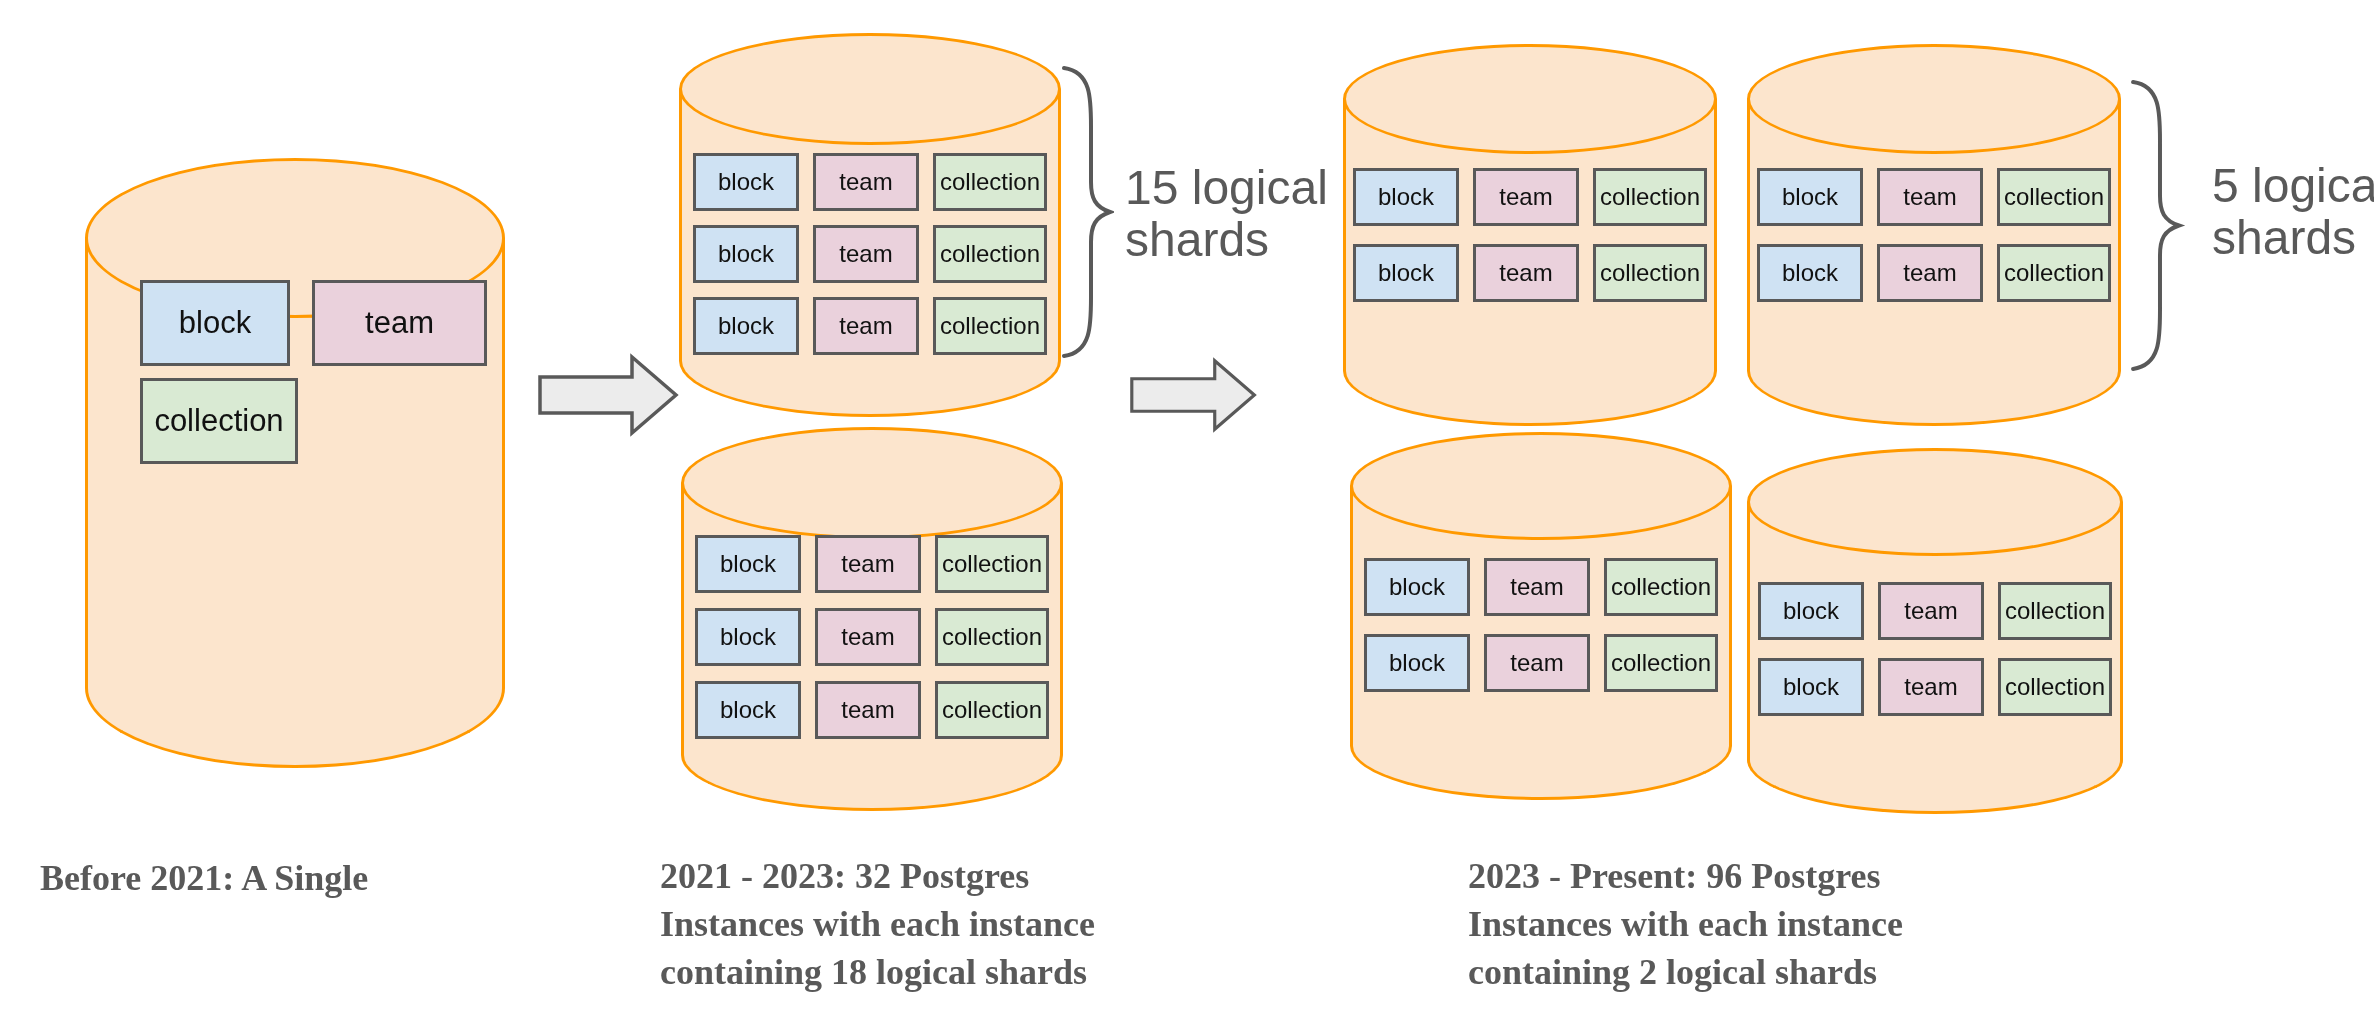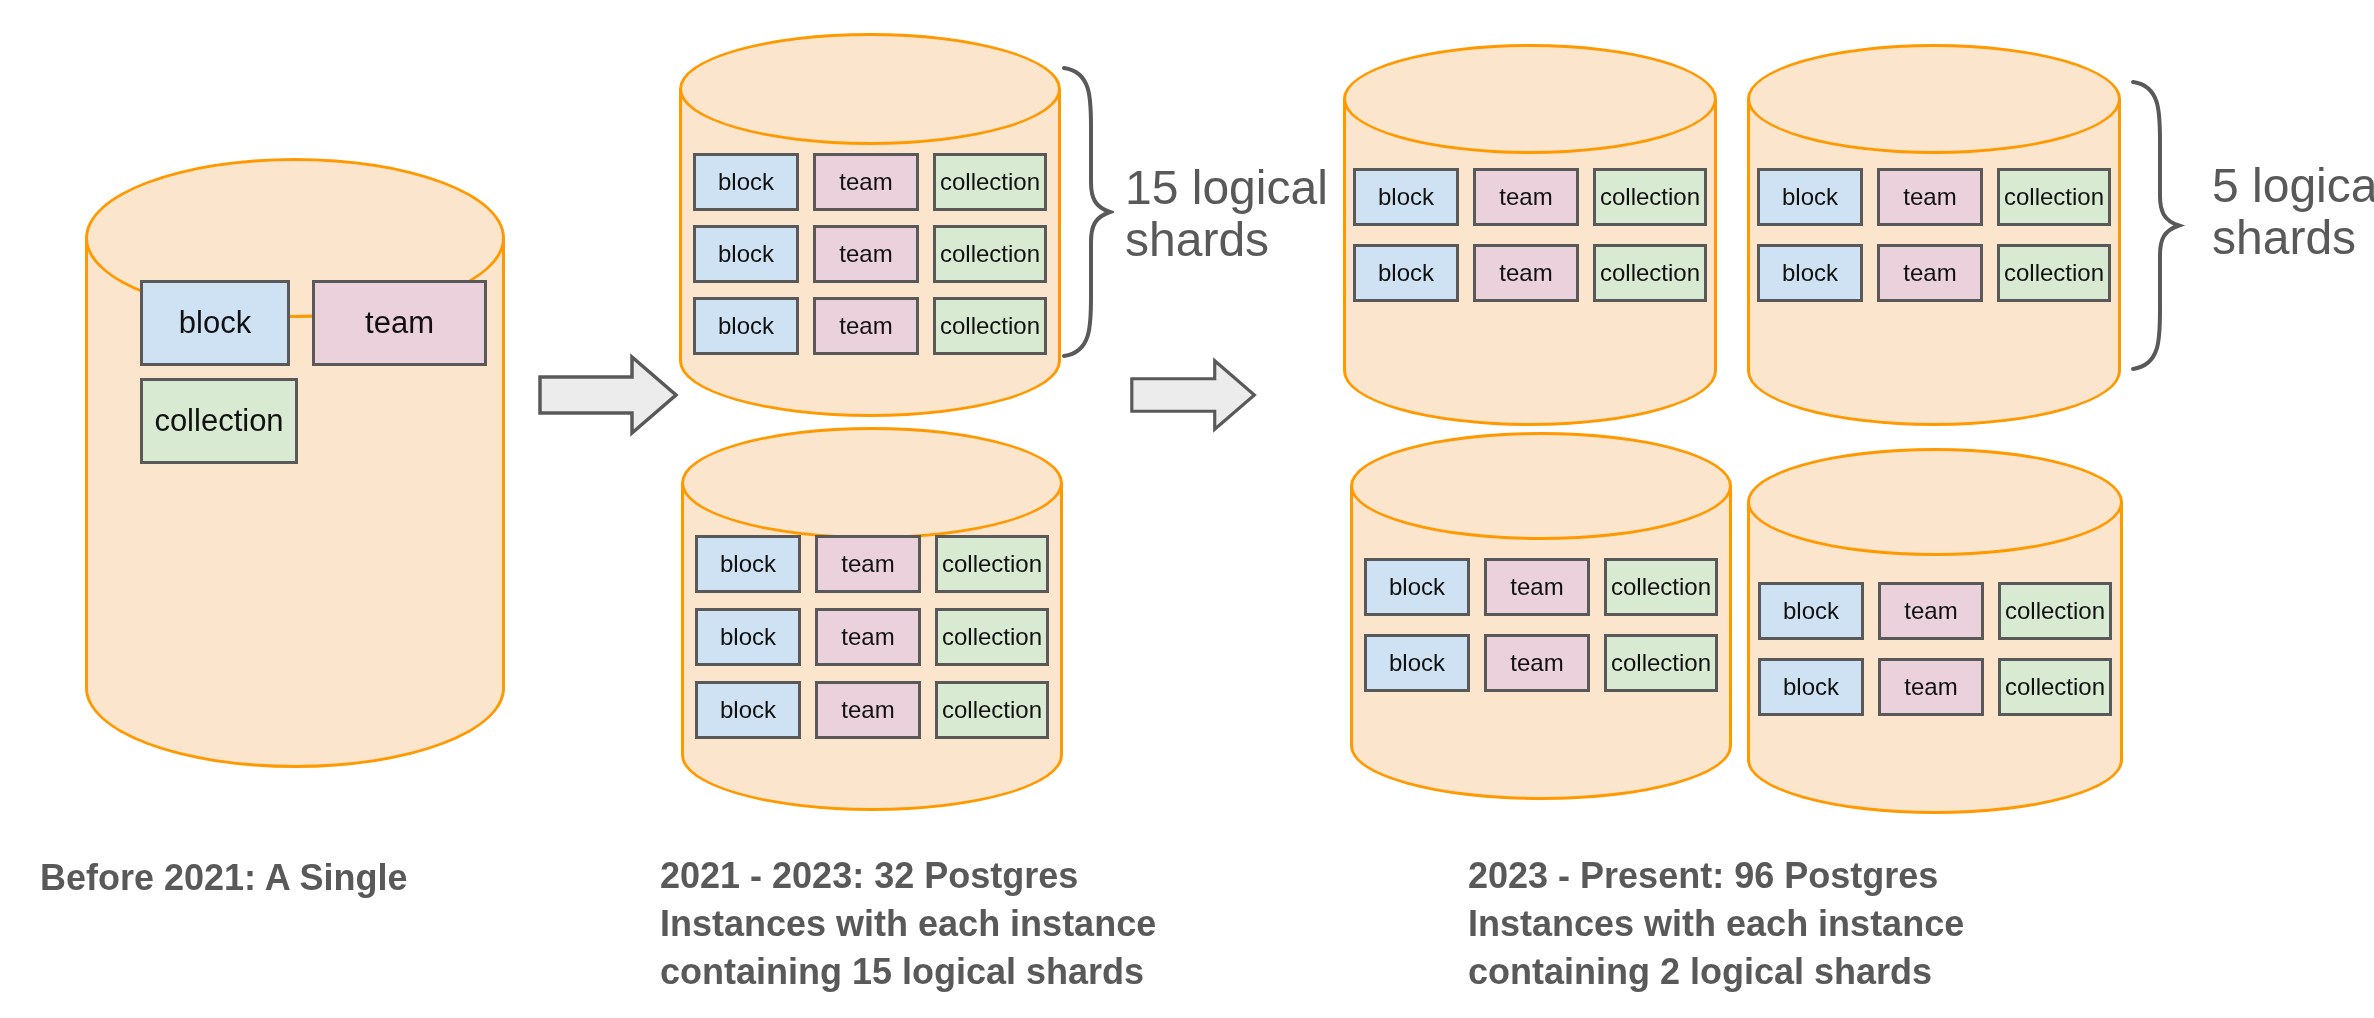--- a/index.html
+++ b/index.html
@@ -50,20 +50,21 @@
   .t-block{background:var(--block-fill);}
   .t-team{background:var(--team-fill);}
   .t-collection{background:var(--collection-fill);width:114px;}
   .tbox.big{font-size:31px;}
 
   
   .caption{
     position:absolute;
     font-size:36px;line-height:48px;font-weight:bold;
     color:var(--text-gray);
+    font-family:Liberation Serif, serif;
   }
   .caption div{white-space:nowrap;}
   .annotation{
     position:absolute;
     font-size:48px;line-height:52px;
     color:var(--text-gray);
   }
   .annotation div{white-space:nowrap;}
 
   .shape{position:absolute;}
@@ -223,21 +224,21 @@
     </div>
   </div>
 
   <div class="caption" style="left:40px;top:854px;">
     <div>Before 2021: A Single</div>
   </div>
 
   <div class="caption" style="left:660px;top:852px;">
     <div>2021 - 2023: 32 Postgres</div>
     <div>Instances with each instance</div>
-    <div>containing 15 logical shards</div>
+    <div>containing 18 logical shards</div>
   </div>
 
   <div class="caption" style="left:1468px;top:852px;">
     <div>2023 - Present: 96 Postgres</div>
     <div>Instances with each instance</div>
     <div>containing 2 logical shards</div>
   </div>
 
 </div>
 

